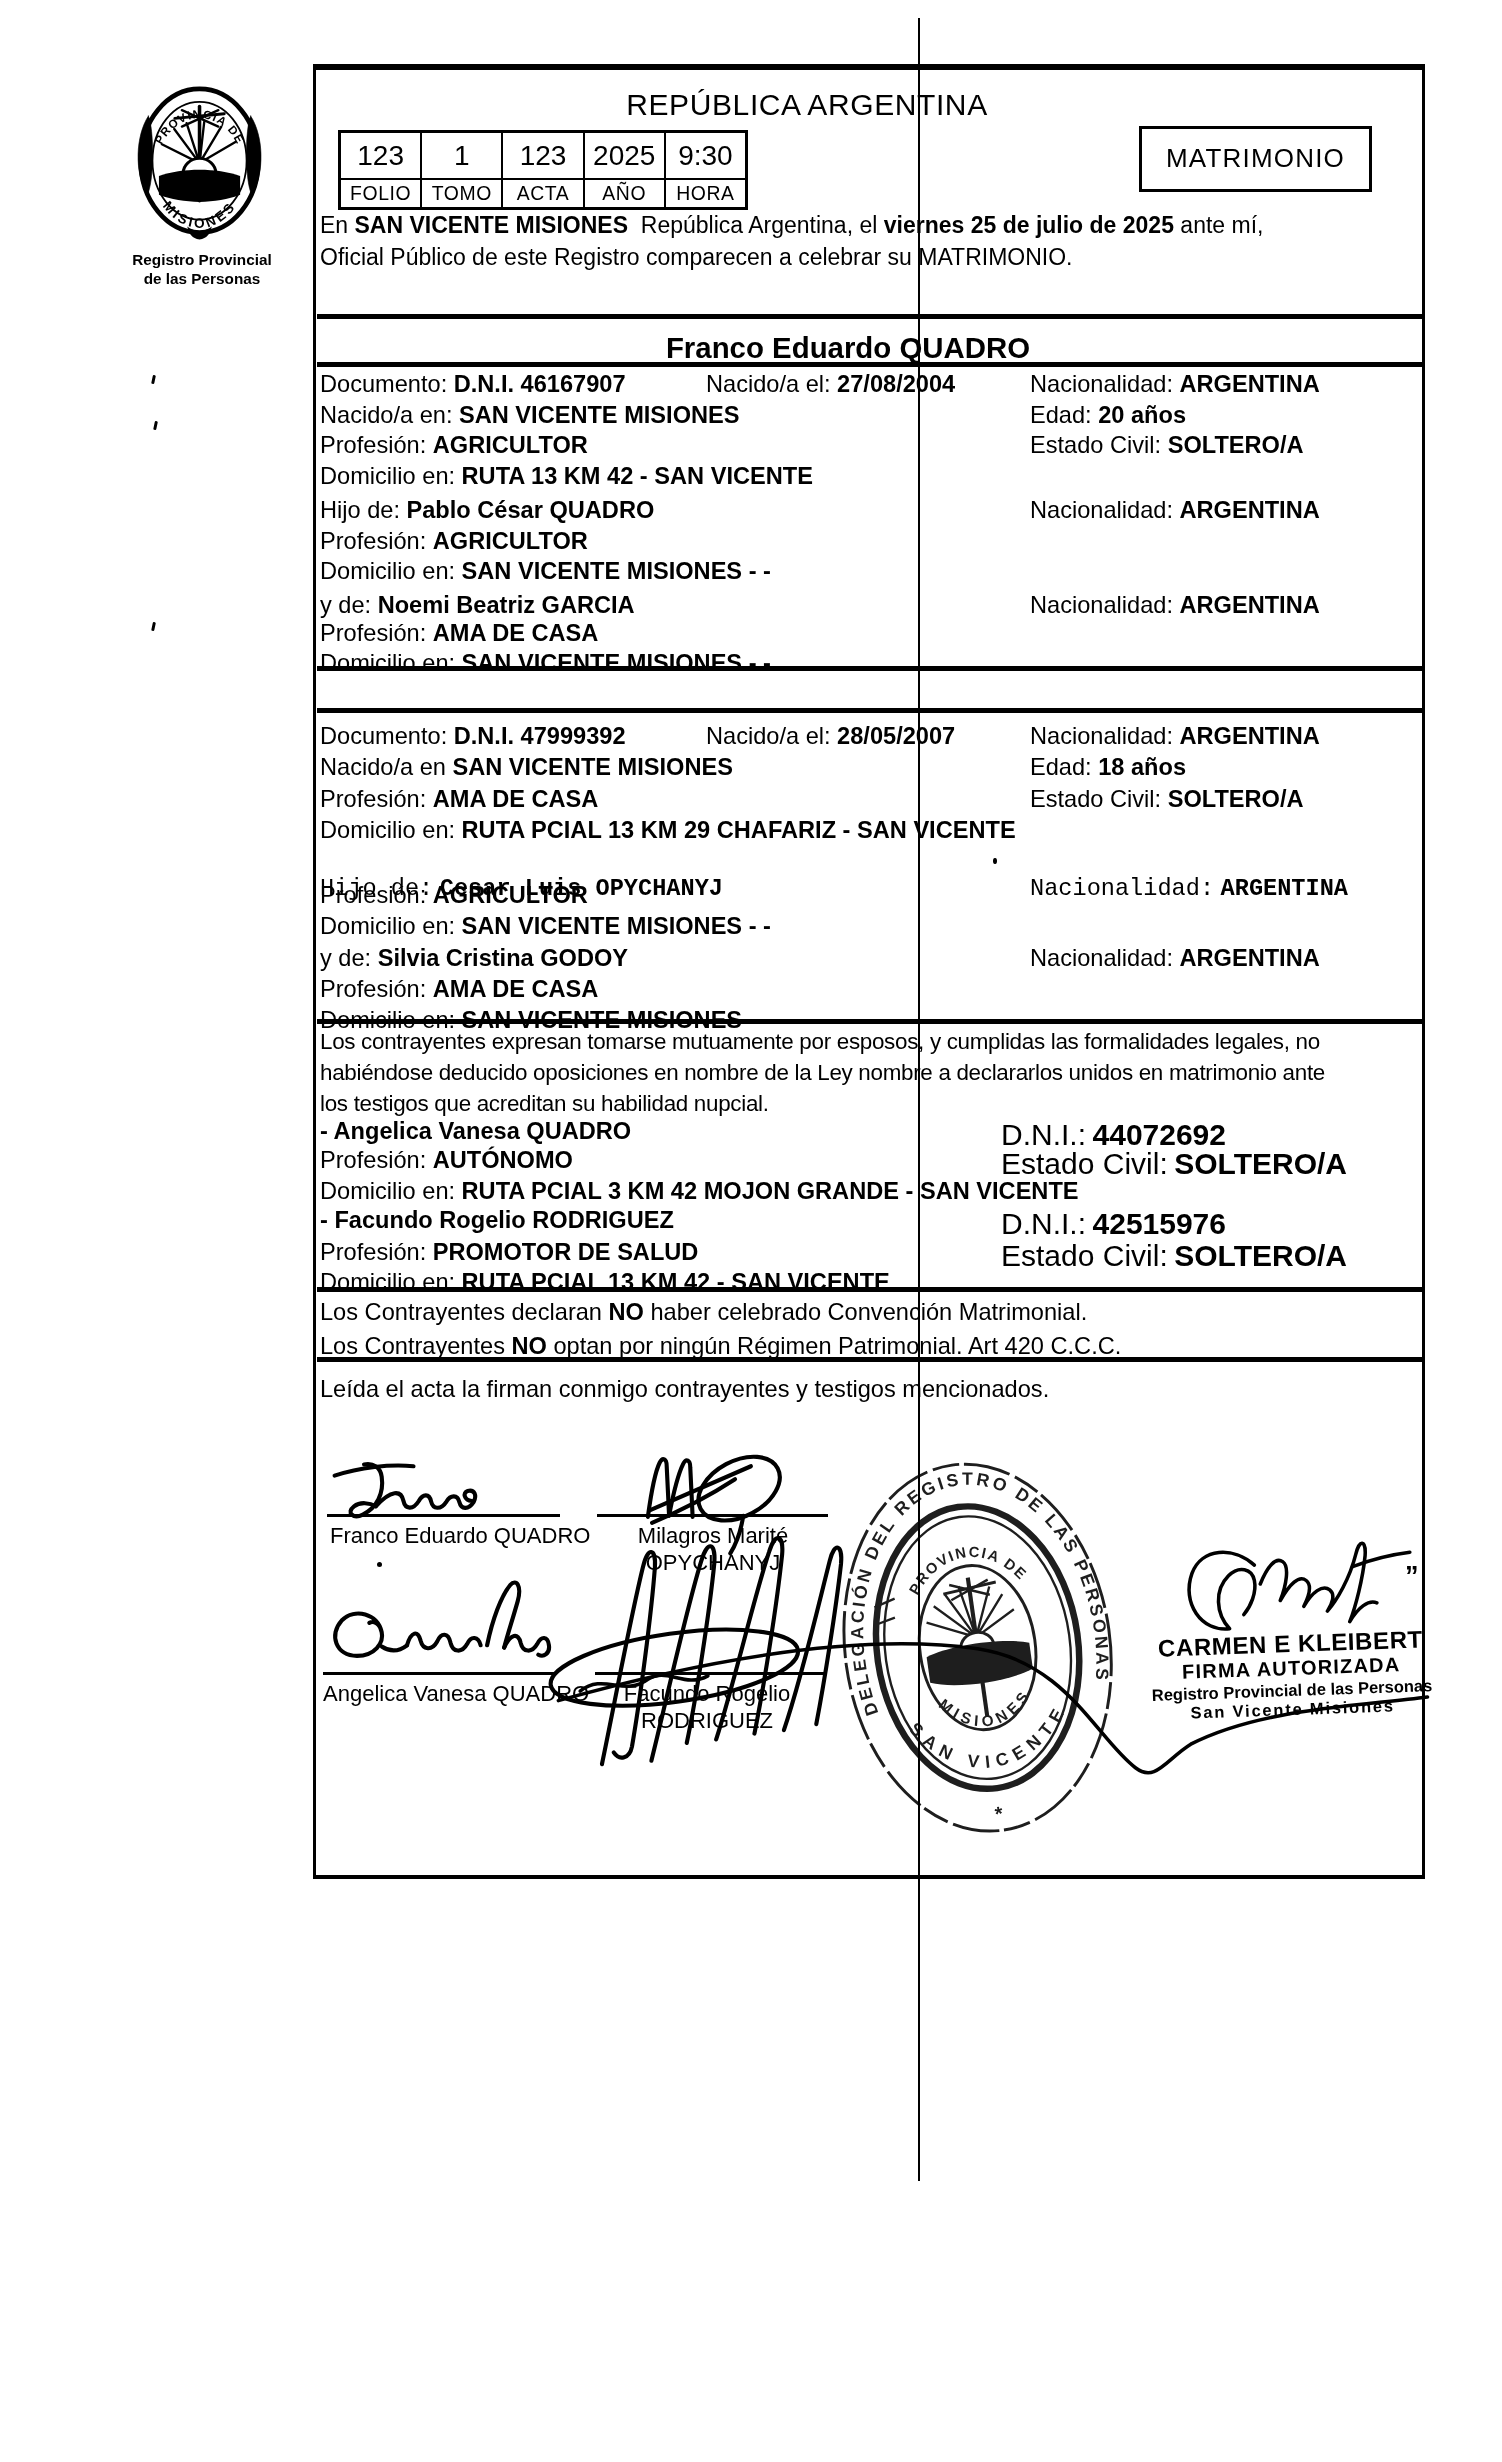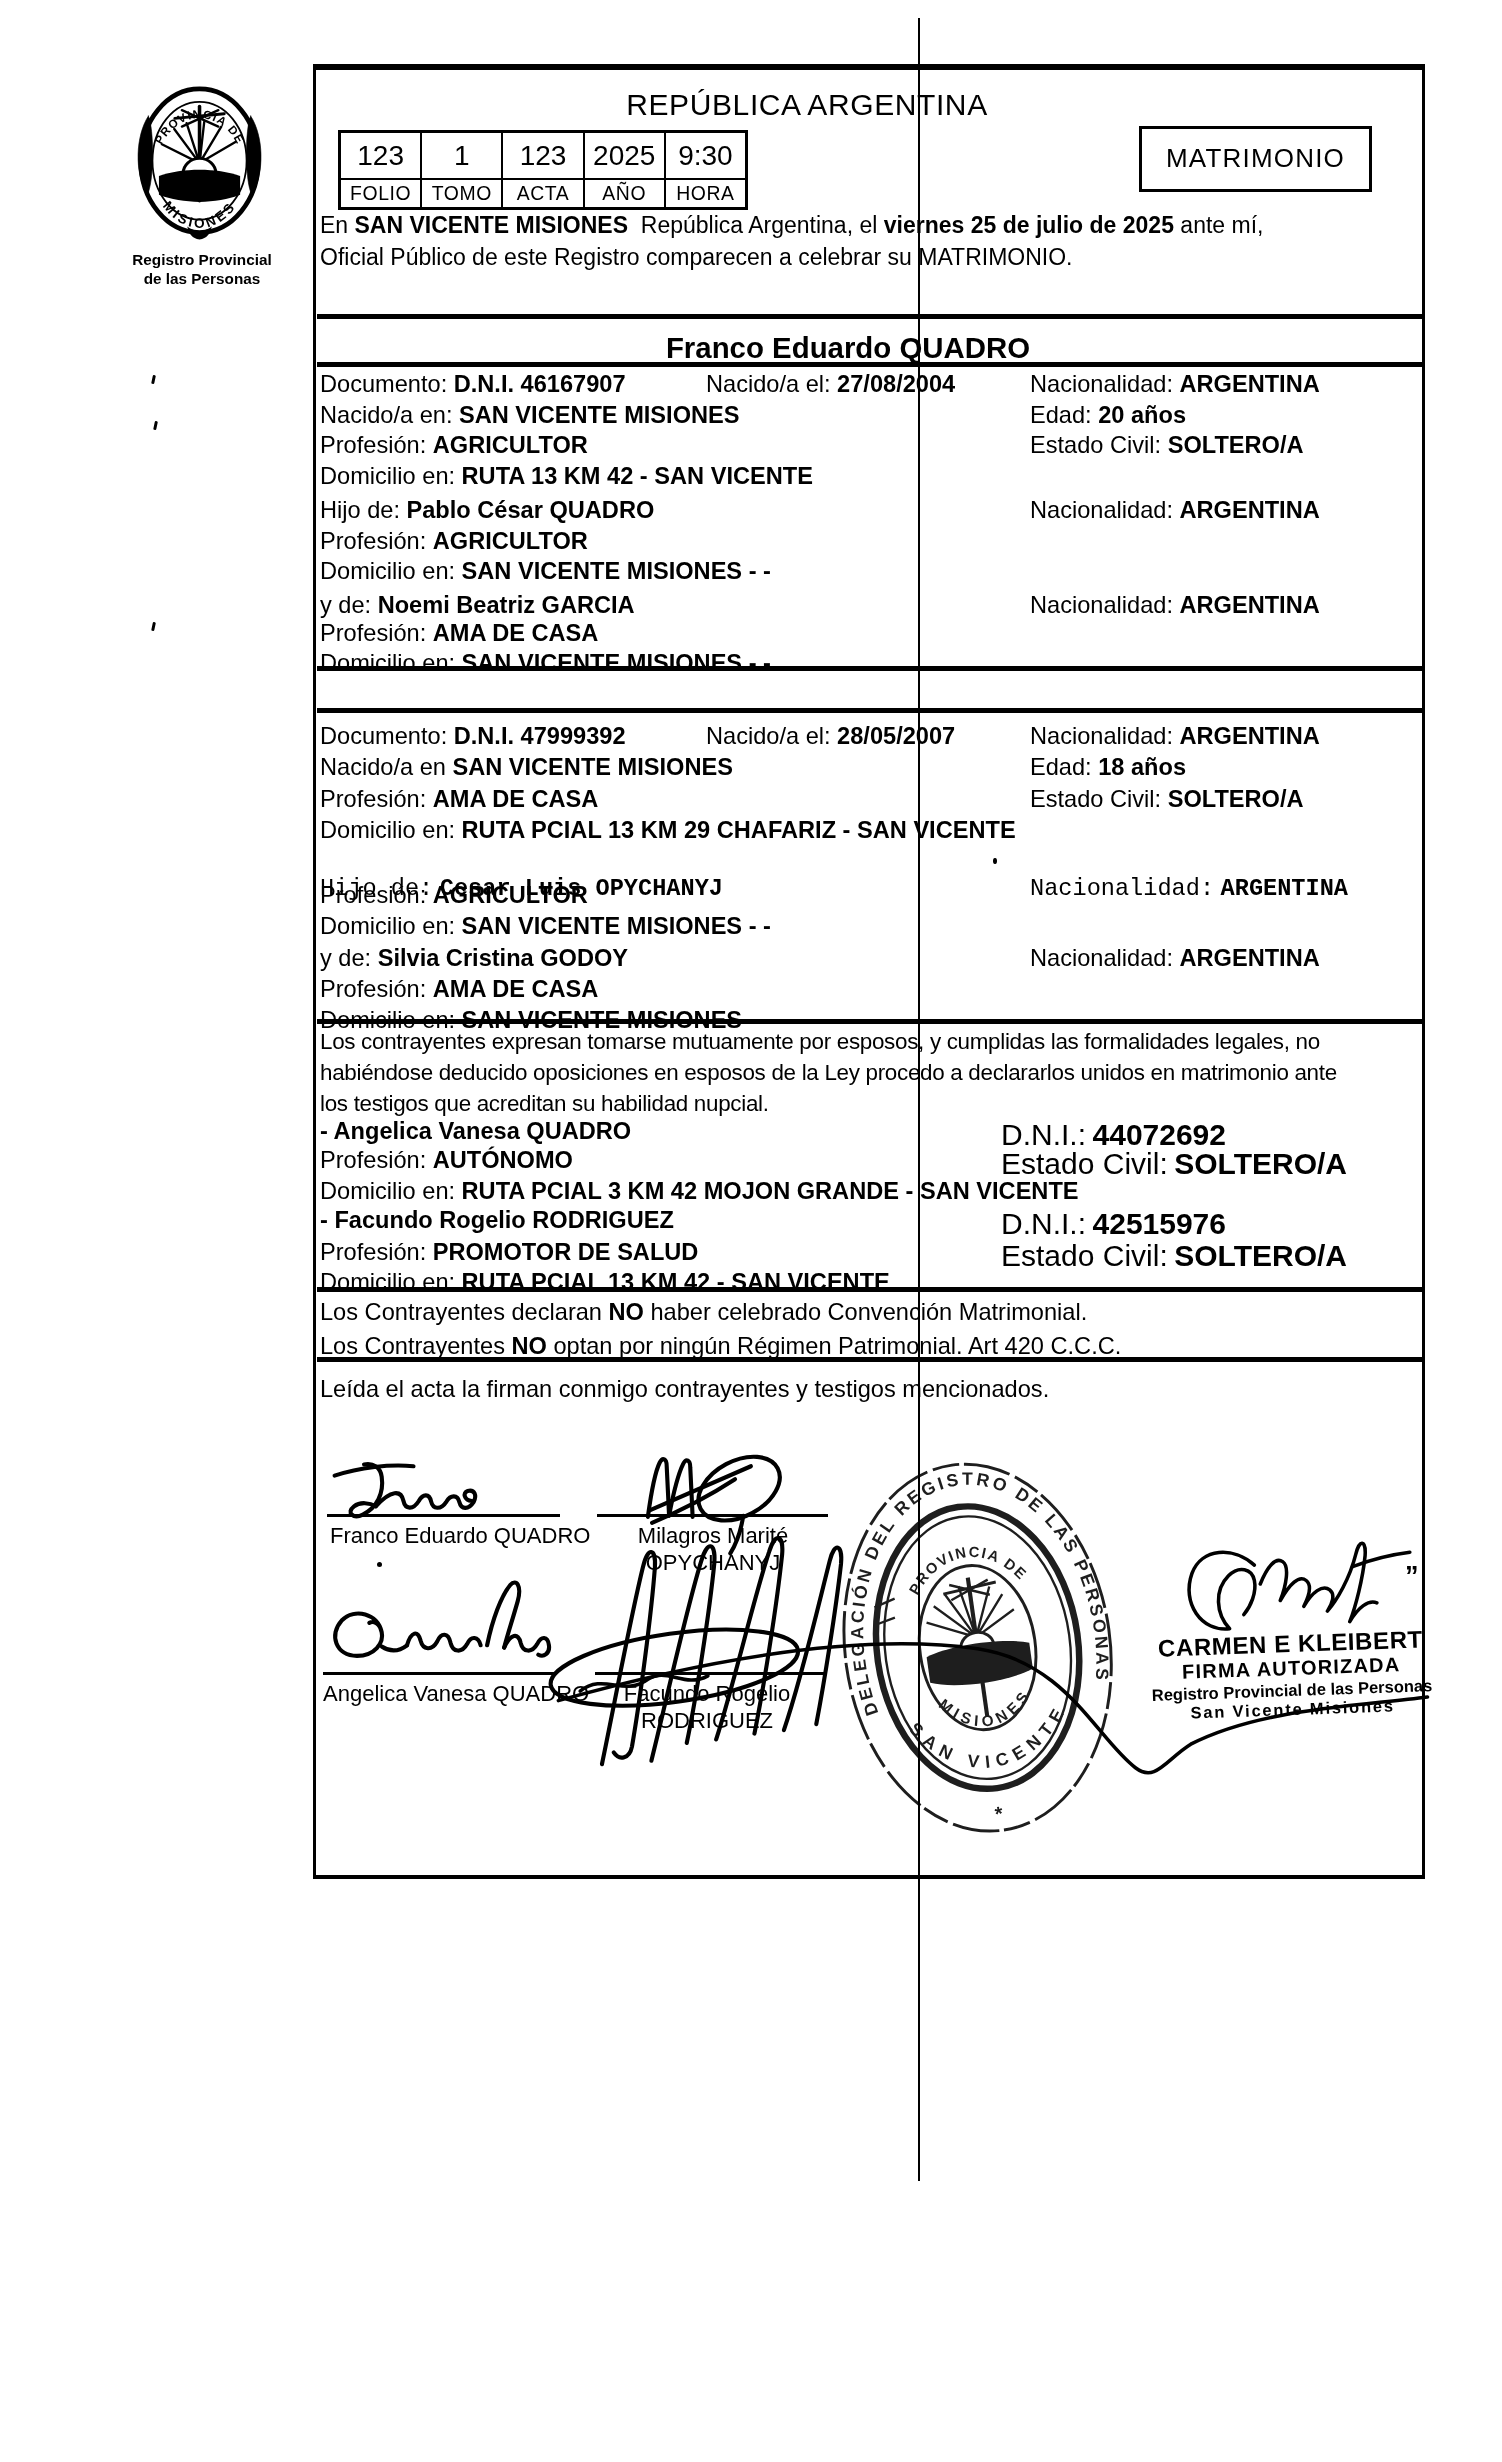--- a/index.html
+++ b/index.html
@@ -172,21 +172,21 @@
       <div class="prow" style="top: 945px;"><span class="lab">y de:</span><span class="val">Silvia Cristina GODOY</span><span class="c2"><span class="lab"></span><span class="val"></span></span><span class="c3"><span class="lab">Nacionalidad:</span><span class="val">ARGENTINA</span></span></div>
 
       <div class="prow" style="top: 976px;"><span class="lab">Profesión:</span><span class="val">AMA DE CASA</span><span class="c2"><span class="lab"></span><span class="val"></span></span><span class="c3"><span class="lab"></span><span class="val"></span></span></div>
 
       <div class="prow" style="top: 1007px;"><span class="lab">Domicilio en:</span><span class="val">SAN VICENTE MISIONES - -</span><span class="c2"><span class="lab"></span><span class="val"></span></span><span class="c3"><span class="lab"></span><span class="val"></span></span></div>
     </div>
 
   <div class="rule" style="top:1019px;height:5.3px"></div>
 
   <div class="line vows" style="top:1028px">Los contrayentes expresan tomarse mutuamente por esposos, y cumplidas las formalidades legales, no</div>
-  <div class="line vows" style="top:1059px">habiéndose deducido oposiciones en esposos de la Ley procedo a declararlos unidos en matrimonio ante</div>
+  <div class="line vows" style="top:1059px">habiéndose deducido oposiciones en nombre de la Ley nombre a declararlos unidos en matrimonio ante</div>
   <div class="line vows" style="top:1090px">los testigos que acreditan su habilidad nupcial.</div>
 
   <div class="wname" style="top:1118px">- Angelica Vanesa QUADRO</div>
   <div class="wfield" style="top:1118px"><span class="lab">D.N.I.:</span><span class="val">44072692</span></div>
   <div class="wrow" style="top:1147px"><span class="lab">Profesión:</span><span class="val">AUTÓNOMO</span></div>
   <div class="wfield" style="top:1147px"><span class="lab">Estado Civil:</span><span class="val">SOLTERO/A</span></div>
   <div class="wrow" style="top:1178px"><span class="lab">Domicilio en:</span><span class="val">RUTA PCIAL 3 KM 42 MOJON GRANDE - SAN VICENTE</span></div>
 
   <div class="wname" style="top:1207px">- Facundo Rogelio RODRIGUEZ</div>
   <div class="wfield" style="top:1207px"><span class="lab">D.N.I.:</span><span class="val">42515976</span></div>

